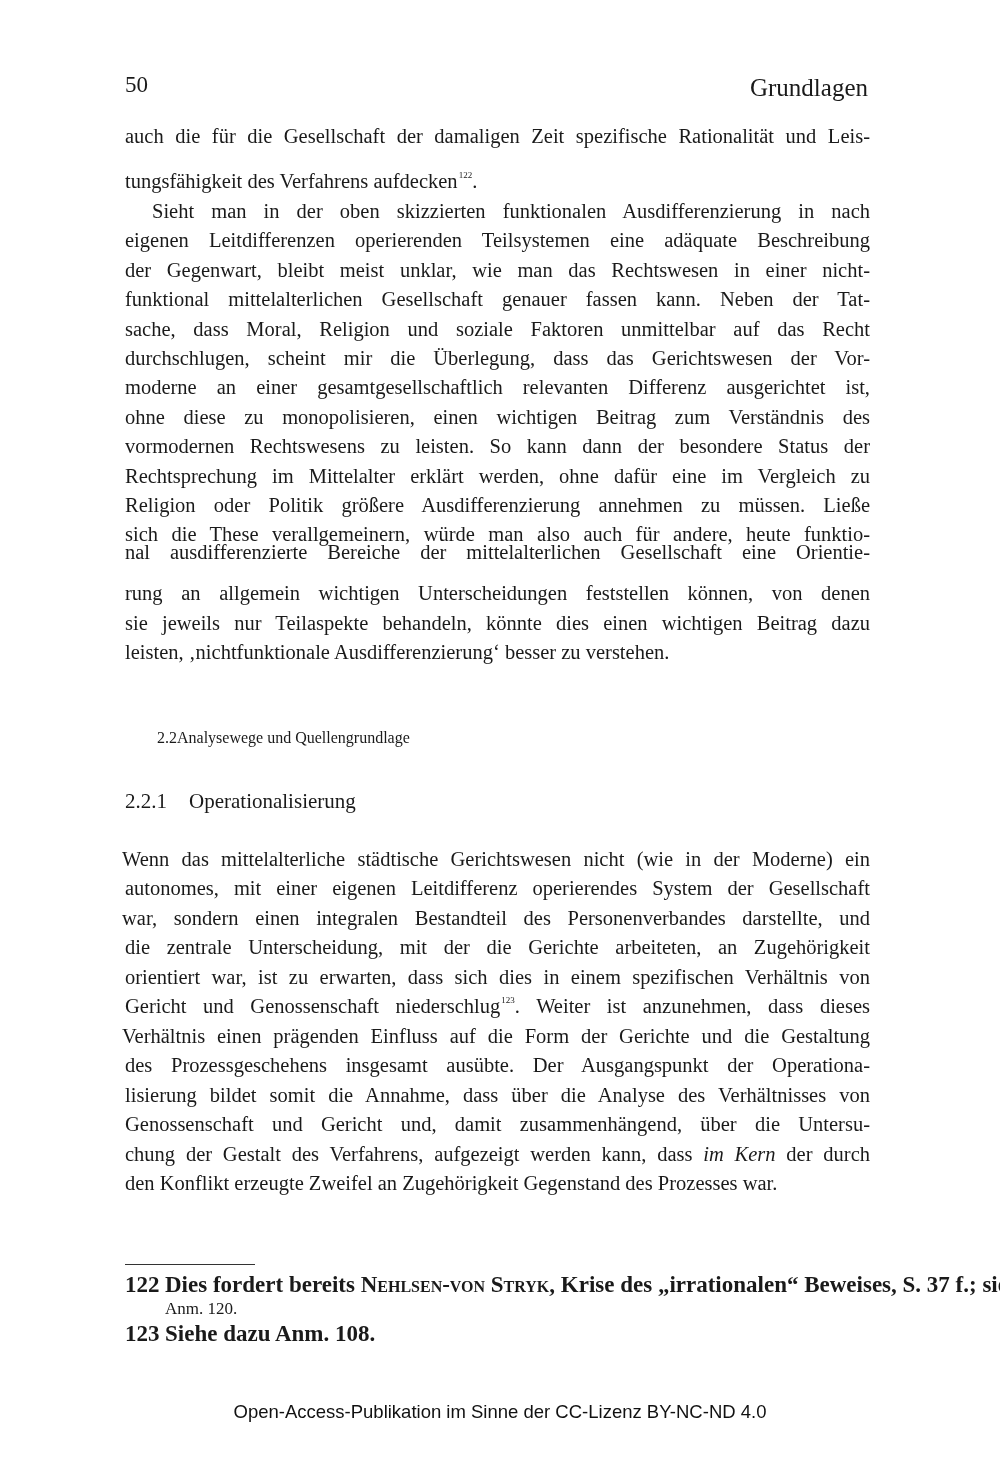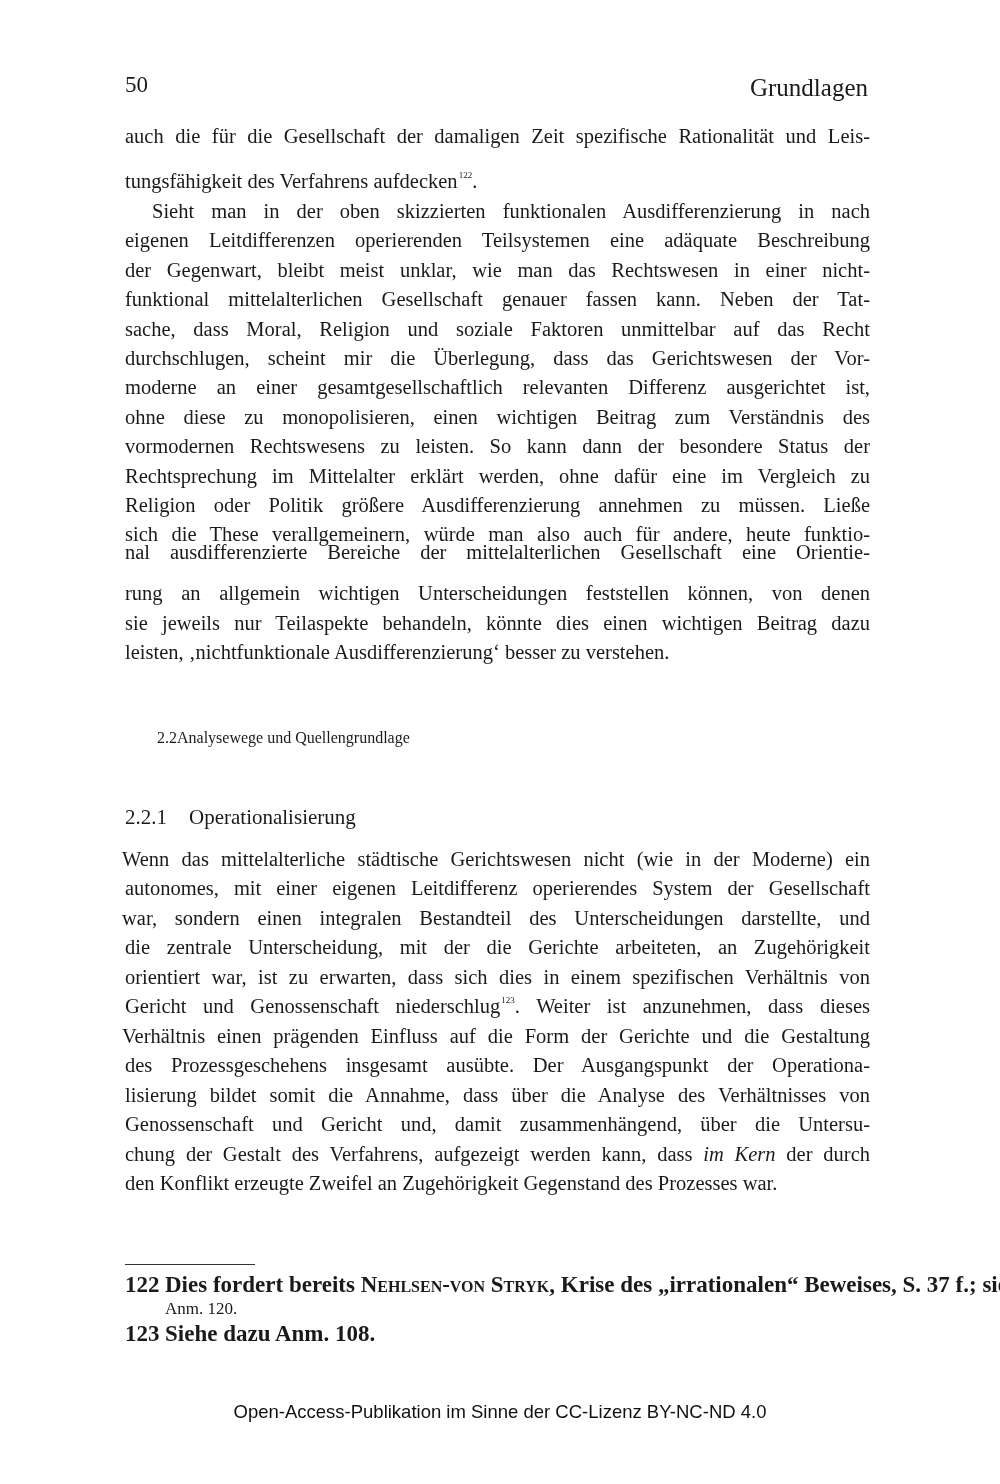--- a/index.html
+++ b/index.html
@@ -8,21 +8,21 @@
   .page-number { position: absolute; left: 125px; top: 72px; font-size: 23px; }
   .running-head { position: absolute; right: 132px; top: 74px; font-size: 25px; }
   .line { position: absolute; left: 125px; width: 745px; font-size: 20.5px; line-height: 29.4px; white-space: nowrap; text-align: justify; text-align-last: justify; }
   .line.last { text-align-last: left; }
   .line.indent { left: 152px; width: 718px; }
   sup { font-size: 9px; vertical-align: 10px; line-height: 0; margin-left: 1px; }
   .h2 { position: absolute; left: 125px; top: 729px; font-size: 16px; text-align: right; }
   .h3 { position: absolute; left: 125px; top: 789px; font-size: 21px; }
   .h-num { display: inline-block; }
   .h2 .h-num { width: 52px; }
-  .h3 .h-num { width: 64px; margin-top: 16px; }
+  .h3 .h-num { width: 64px; }
   .sc { font-variant: small-caps; }
   em { font-style: italic; }
   .fn-rule { position: absolute; left: 125px; top: 1264px; width: 130px; height: 1px; background: #333; }
   .fn { position: absolute; left: 125px; width: 745px; font-size: 23px; line-height: 24px; white-space: nowrap; font-weight: bold; }
   .fn-num { display: inline-block; width: 40px; }
   .fn-cont { position: absolute; left: 165px; font-size: 17px; line-height: 24px; }
   .footer { position: absolute; left: 0; width: 1000px; top: 1401px; text-align: center; font-family: "Liberation Sans", "DejaVu Sans", sans-serif; font-size: 18.5px; color: #111; }
 </style>
 </head>
 <body>
@@ -53,21 +53,21 @@
 
   <div class="h2">
     <span class="h-num">2.2</span><span>Analysewege und Quellengrundlage</span>
   </div>
   <div class="h3">
     <span class="h-num">2.2.1</span><span>Operationalisierung</span>
   </div>
 
   <div class="line" style="top:845px; left:122px; width:748px;">Wenn das mittelalterliche städtische Gerichtswesen nicht (wie in der Moderne) ein</div>
   <div class="line" style="top:874px">autonomes, mit einer eigenen Leitdifferenz operierendes System der Gesellschaft</div>
-  <div class="line" style="top:904px; left:122px; width:748px;">war, sondern einen integralen Bestandteil des Unterscheidungen darstellte, und</div>
+  <div class="line" style="top:904px; left:122px; width:748px;">war, sondern einen integralen Bestandteil des Personenverbandes darstellte, und</div>
   <div class="line" style="top:933px">die zentrale Unterscheidung, mit der die Gerichte arbeiteten, an Zugehörigkeit</div>
   <div class="line" style="top:963px">orientiert war, ist zu erwarten, dass sich dies in einem spezifischen Verhältnis von</div>
   <div class="line" style="top:992px"><span>Gericht und Genossenschaft niederschlug</span><sup>123</sup><span>. Weiter ist anzunehmen, dass dieses</span></div>
   <div class="line" style="top:1022px; left:122px; width:748px;">Verhältnis einen prägenden Einfluss auf die Form der Gerichte und die Gestaltung</div>
   <div class="line" style="top:1051px">des Prozessgeschehens insgesamt ausübte. Der Ausgangspunkt der Operationa-</div>
   <div class="line" style="top:1081px">lisierung bildet somit die Annahme, dass über die Analyse des Verhältnisses von</div>
   <div class="line" style="top:1110px">Genossenschaft und Gericht und, damit zusammenhängend, über die Untersu-</div>
   <div class="line" style="top:1140px"><span>chung der Gestalt des Verfahrens, aufgezeigt werden kann, dass </span><em>im Kern</em><span> der durch</span></div>
   <div class="line last" style="top:1169px">den Konflikt erzeugte Zweifel an Zugehörigkeit Gegenstand des Prozesses war.</div>
 

